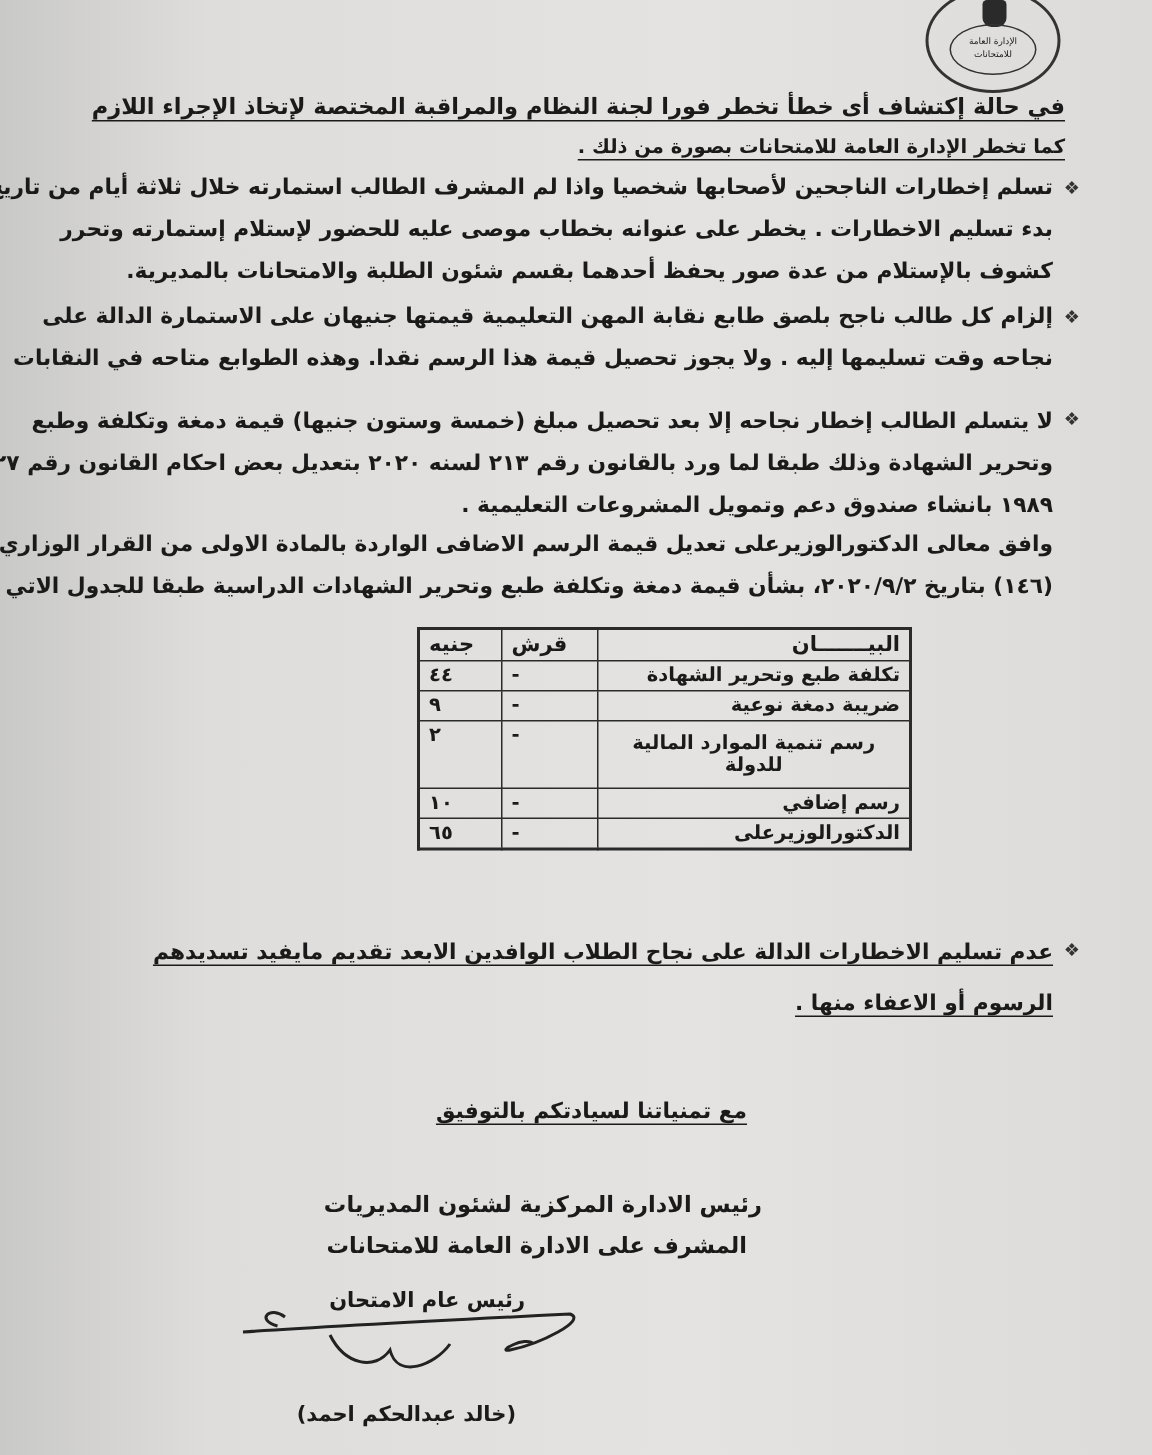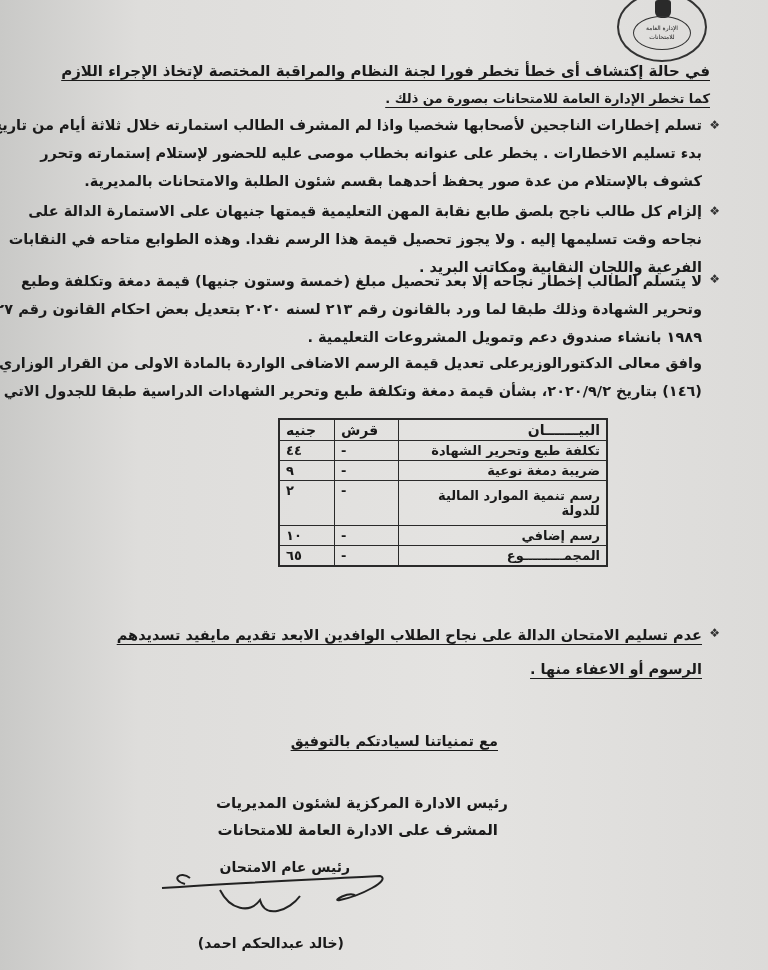--- a/index.html
+++ b/index.html
@@ -30,21 +30,20 @@
   <div class="line u" style="right:58px;top:92px;font-size:13px;">كما تخطر الإدارة العامة للامتحانات بصورة من ذلك .</div>
 
   <span class="bullet" style="right:48px;top:118px;">❖</span>
   <div class="line" style="right:66px;top:118px;">تسلم إخطارات الناجحين لأصحابها شخصيا واذا لم المشرف الطالب استمارته خلال ثلاثة أيام من تاريخ</div>
   <div class="line" style="right:66px;top:146px;">بدء تسليم الاخطارات . يخطر على عنوانه بخطاب موصى عليه للحضور لإستلام إستمارته وتحرر</div>
   <div class="line" style="right:66px;top:174px;">كشوف بالإستلام من عدة صور يحفظ أحدهما بقسم شئون الطلبة والامتحانات بالمديرية.</div>
 
   <span class="bullet" style="right:48px;top:204px;">❖</span>
   <div class="line" style="right:66px;top:204px;">إلزام كل طالب ناجح بلصق طابع نقابة المهن التعليمية قيمتها جنيهان على الاستمارة الدالة على</div>
   <div class="line" style="right:66px;top:232px;">نجاحه وقت تسليمها إليه . ولا يجوز تحصيل قيمة هذا الرسم نقدا. وهذه الطوابع متاحه في النقابات</div>
-  <div class="line" style="right:66px;top:260px;">الفرعية واللجان النقابية ومكاتب البريد .</div>
 
   <span class="bullet" style="right:48px;top:272px;">❖</span>
   <div class="line" style="right:66px;top:274px;">لا يتسلم الطالب إخطار نجاحه إلا بعد تحصيل مبلغ (خمسة وستون جنيها) قيمة دمغة وتكلفة وطبع</div>
   <div class="line" style="right:66px;top:302px;">وتحرير الشهادة وذلك طبقا لما ورد بالقانون رقم ٢١٣ لسنه ٢٠٢٠ بتعديل بعض احكام القانون رقم ٢٢٧ لسنه</div>
   <div class="line" style="right:66px;top:330px;">١٩٨٩ بانشاء صندوق دعم وتمويل المشروعات التعليمية .</div>
 
   <div class="line" style="right:66px;top:356px;">وافق معالى الدكتورالوزيرعلى تعديل قيمة الرسم الاضافى الواردة بالمادة الاولى من القرار الوزاري رقم</div>
   <div class="line" style="right:66px;top:384px;">(١٤٦) بتاريخ ٢٠٢٠/٩/٢، بشأن قيمة دمغة وتكلفة طبع وتحرير الشهادات الدراسية طبقا للجدول الاتي :</div>
 
   <table>
@@ -58,39 +57,39 @@
       <td class="desc">تكلفة طبع وتحرير الشهادة</td>
       <td>-</td>
       <td>٤٤</td>
     </tr>
     <tr>
       <td class="desc">ضريبة دمغة نوعية</td>
       <td>-</td>
       <td>٩</td>
     </tr>
     <tr>
-      <td class="desc" style="height:40px;">رسم تنمية الموارد المالية للدولة</td>
+      <td class="desc" style="height:40px;text-align:center;">رسم تنمية الموارد المالية للدولة</td>
       <td style="vertical-align:top;">-</td>
       <td style="vertical-align:top;">٢</td>
     </tr>
     <tr>
       <td class="desc">رسم إضافي</td>
       <td>-</td>
       <td>١٠</td>
     </tr>
     <tr>
-      <td class="desc">المجمـــــــــوع</td>
+      <td class="desc">الدكتورالوزيرعلى</td>
       <td>-</td>
       <td>٦٥</td>
     </tr>
   </tbody>
     </table>
 
   <span class="bullet" style="right:48px;top:626px;">❖</span>
-  <div class="line u" style="right:66px;top:628px;">عدم تسليم الامتحان الدالة على نجاح الطلاب الوافدين الابعد تقديم مايفيد تسديدهم</div>
+  <div class="line u" style="right:66px;top:628px;">عدم تسليم الاخطارات الدالة على نجاح الطلاب الوافدين الابعد تقديم مايفيد تسديدهم</div>
   <div class="line u" style="right:66px;top:662px;">الرسوم أو الاعفاء منها .</div>
 
   <div class="line u" style="right:270px;top:734px;">مع تمنياتنا لسيادتكم بالتوفيق</div>
 
   <div class="line" style="right:270px;top:823px;font-size:15px;">المشرف على الادارة العامة للامتحانات</div>
   <div class="line" style="right:260px;top:796px;font-size:15px;">رئيس الادارة المركزية لشئون المديريات</div>
   <div class="line" style="right:418px;top:860px;font-size:14px;">رئيس عام الامتحان</div>
 
   <svg class="sig" viewBox="0 0 230 60">
     <path d="M2,18 C60,14 140,10 220,6 C232,10 200,26 180,30 C170,32 190,20 196,26" fill="none" stroke="#222" stroke-width="2"></path>

